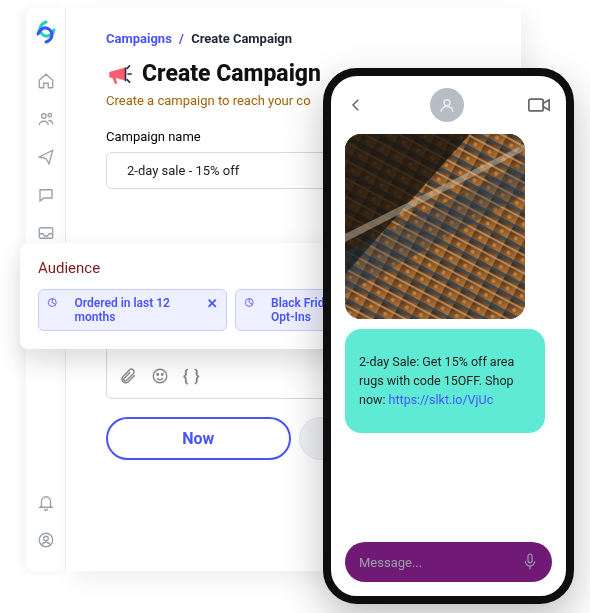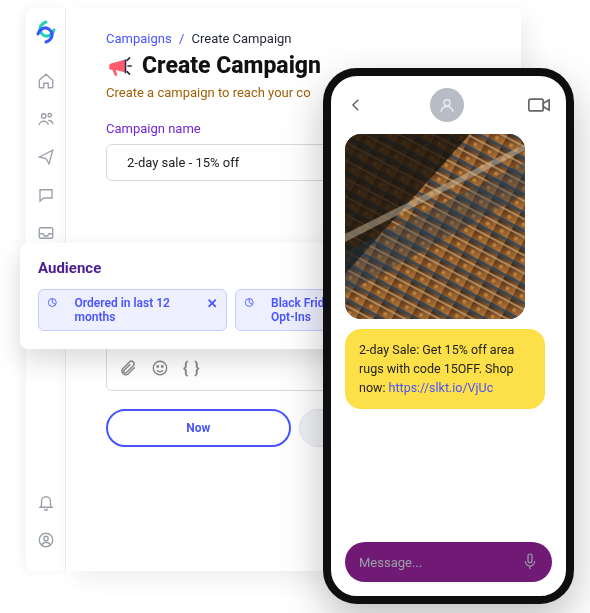--- a/index.html
+++ b/index.html
@@ -8,65 +8,65 @@
   
   .sidebar{position:absolute;left:26px;top:8px;width:40px;height:563px;background:#fff;border-right:1px solid #eee;border-radius:8px 0 0 8px;display:flex;flex-direction:column;align-items:center;padding:12px 0;box-shadow:-4px 0 12px rgba(0,0,0,.05)}
   .logo{width:24px;height:24px;border-radius:6px;position:relative;margin-bottom:18px}
   .logo svg{width:24px;height:24px}
   .side-ic{width:18px;height:18px;margin:10px 0;color:#9aa0aa;display:flex;align-items:center;justify-content:center}
   .side-ic svg{width:18px;height:18px;stroke:currentColor;fill:none;stroke-width:1.8}
   .sidebar-spacer{flex:1}
 
   
   .panel{position:absolute;left:66px;top:8px;width:455px;height:563px;background:#fff;border-radius:0 8px 8px 0;padding:23px 40px;box-shadow:8px 8px 24px rgba(0,0,0,.07)}
-  .crumbs{font-size:13px;font-weight:400;color:#1f2533;margin-bottom:6px}
+  .crumbs{font-size:13px;font-weight:700;color:#1f2533;margin-bottom:14px}
   .crumbs .link{color:#4954ff}
   .crumbs .sep{color:#4954ff;margin:0 4px}
 
   .title-row{display:flex;align-items:center;gap:10px;margin-bottom:6px}
   .title-ic{width:26px;height:26px}
   h1{font-size:23px;font-weight:800;color:#111}
   .sub{font-size:13px;color:#a16207;margin-bottom:21px}
 
-  .lbl{font-size:13px;color:#6d28d9;margin-bottom:8px}
+  .lbl{font-size:13px;color:#000000;margin-bottom:8px}
   .inp{width:100%;border:1px solid #d6d9df;border-radius:6px;padding:10px 20px;font-size:13px;color:#222;background:#fff;margin-bottom:22px}
 
   .msgbox{width:100%;border:1px solid #d6d9df;border-radius:6px;padding:12px;font-size:13px;color:#222;height:138px;position:relative;margin-bottom:18px}
   .msgbox .txt{line-height:1.5}
   .msg-tools{position:absolute;left:12px;bottom:10px;display:flex;gap:14px;color:#888}
   .msg-tools svg{width:18px;height:18px;stroke:currentColor;fill:none;stroke-width:1.8}
   .braces{font-size:16px;font-weight:600;color:#888;letter-spacing:1px}
 
   .when-row{display:flex;gap:0}
-  .pill{flex:1;text-align:center;padding:10px 0;font-size:12px;font-weight:700;border-radius:999px}
+  .pill{flex:1;text-align:center;padding:10px 0;font-size:16px;font-weight:700;border-radius:999px}
   .pill.now{border:2px solid #4954ff;color:#4954ff;background:#fff}
   .pill.later{background:#f0f1f4;border:1px solid #e6e7ec;color:#555;margin-left:8px}
 
   
   .aud{position:absolute;left:20px;top:243px;width:395px;background:#fff;border-radius:8px;padding:16px 18px 18px;box-shadow:0 12px 28px rgba(0,0,0,.14)}
-  .aud h3{font-size:15px;font-weight:700;color:#4c1d95;margin-bottom:12px}
+  .aud h3{font-size:15px;font-weight:400;color:#7f1d1d;margin-bottom:12px}
   .chips{display:flex;gap:8px}
   .chip{display:flex;gap:17px;background:#eef0ff;border:1px solid #c7cbff;border-radius:6px;padding:6px 8px;font-size:12px;font-weight:600;color:#4954ff}
   .chip svg{width:13px;height:13px;stroke:#4954ff;fill:none;stroke-width:2}
   .chip .x{font-size:13px;color:#4954ff;margin-left:2px}
 
   
   .phone{position:absolute;left:323px;top:68px;width:251px;height:536px;background:#fff;border:8px solid #0e0e10;border-radius:34px;box-shadow:0 16px 40px rgba(0,0,0,.25);overflow:hidden}
   .ph-head{height:58px;display:flex;align-items:center;justify-content:space-between;padding:0 16px}
   .ph-head svg{stroke:#666;fill:none;stroke-width:2}
   .ph-back{width:18px;height:18px}
   .ph-av{width:34px;height:34px;border-radius:50%;background:#b7bcc5;display:flex;align-items:center;justify-content:center}
   .ph-av svg{width:18px;height:18px;stroke:#e9ebef}
   .ph-cam{width:22px;height:16px}
 
   .ph-body{padding:0 14px}
   .ph-img{width:180px;height:185px;border-radius:16px;overflow:hidden;margin-bottom:10px;background:#3a2c1a}
   .ph-img svg{width:100%;height:100%;display:block}
 
-  .bubble{width:200px;background:#fde047;border-radius:16px;padding:12px 14px;font-size:12.5px;color:#222;line-height:1.5}
+  .bubble{width:200px;background:#5eead4;border-radius:16px;padding:24px 14px;font-size:12.5px;color:#222;line-height:1.5}
   .bubble a{color:#4954ff;text-decoration:none}
 
   .ph-in{position:absolute;bottom:14px;left:14px;right:14px;height:40px;background:#701a75;border-radius:999px;display:flex;align-items:center;padding:0 14px;justify-content:space-between}
   .ph-in .ph-pl{color:#9aa0aa;font-size:13px}
   .ph-in svg{width:16px;height:20px;stroke:#9aa0aa;fill:none;stroke-width:1.8}
 </style>
 </head>
 <body>
 
 <div class="sidebar">

